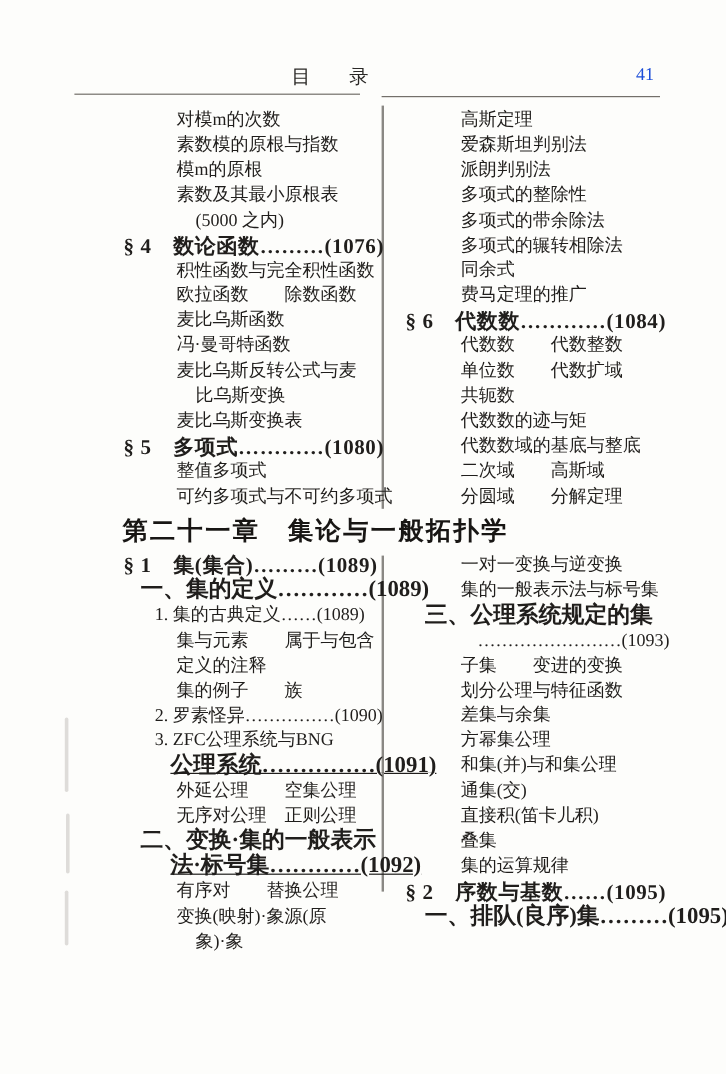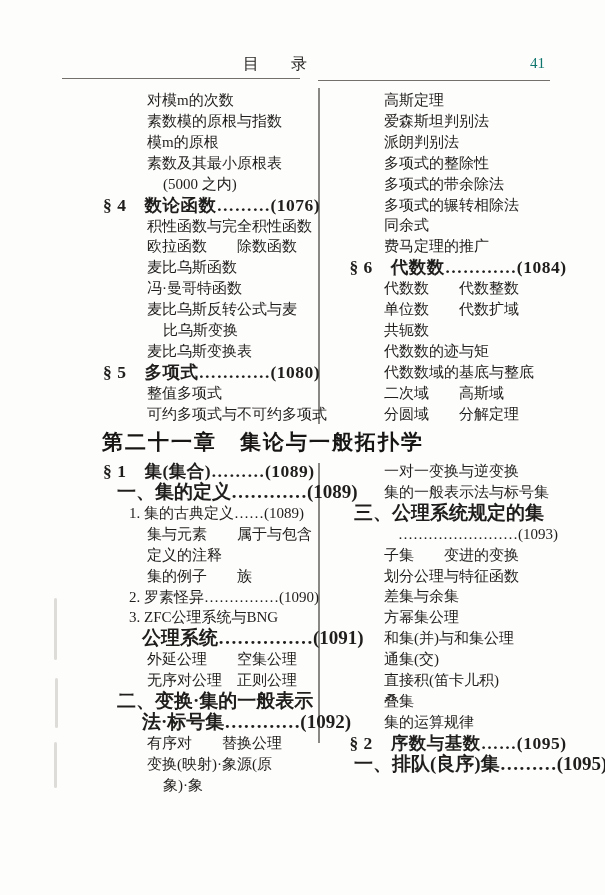--- a/index.html
+++ b/index.html
@@ -9,21 +9,21 @@
     font-family:"Liberation Serif","DejaVu Serif",serif;
     color:#1e1c1a;
     overflow:hidden;
   }
   
   .hdr-title{
     position:absolute;top:54px;left:0;width:558px;text-align:center;
     font-size:16px;letter-spacing:8px;color:#2a2826;
   }
   .hdr-page{
-    position:absolute;top:55px;left:530px;font-size:15px;color:#0f766e;
+    position:absolute;top:55px;left:530px;font-size:15px;color:#1d4ed8;
   }
   .rule{position:absolute;height:0;border-top:1.6px solid #5a5650;opacity:.85;}
   .rule-l{top:78px;left:62px;width:238px;}
   .rule-r{top:80px;left:318px;width:232px;}
   
   .vdiv{position:absolute;width:1.5px;background:#6d6a66;opacity:.8;}
   .vdiv-top{left:318px;top:88px;height:336px;}
   .vdiv-bot{left:318px;top:463px;height:280px;}
   
   .chapter{
@@ -35,26 +35,26 @@
   .col-top-left  {left:65px; top:90px; width:258px;}
   .col-top-right {left:328px;top:90px; width:250px;}
   .col-bot-left  {left:65px; top:461px;width:258px;}
   .col-bot-right {left:328px;top:461px;width:250px;}
   .line{
     font-size:15px;line-height:20.9px;white-space:nowrap;color:#201e1c;
   }
   
   .col-left  .sec  {padding-left:38px;}
   .col-left  .grp  {padding-left:52px;}
-  .col-left  .grpc {padding-left:77px;}
+  .col-left  .grpc {padding-left:77px;text-decoration:underline;}
   .col-left  .num  {padding-left:64px;}
   .col-left  .ent  {padding-left:82px;}
   .col-left  .wrap {padding-left:98px;}
   
-  .col-right .sec  {padding-left:10px;text-align:center;}
+  .col-right .sec  {padding-left:10px;}
   .col-right .grp  {padding-left:26px;}
   .col-right .ent  {padding-left:56px;}
   .col-right .dots {padding-left:70px;}
   
   .sec {font-size:17.5px;font-weight:600;letter-spacing:.5px;line-height:21px;}
   .grp,.grpc{font-weight:700;font-size:19px;}
   
   .smudge{position:absolute;width:3px;background:#c9c7c3;border-radius:2px;opacity:.6;}
   .sm1{left:54px;top:598px;height:62px;}
   .sm2{left:55px;top:678px;height:50px;}

